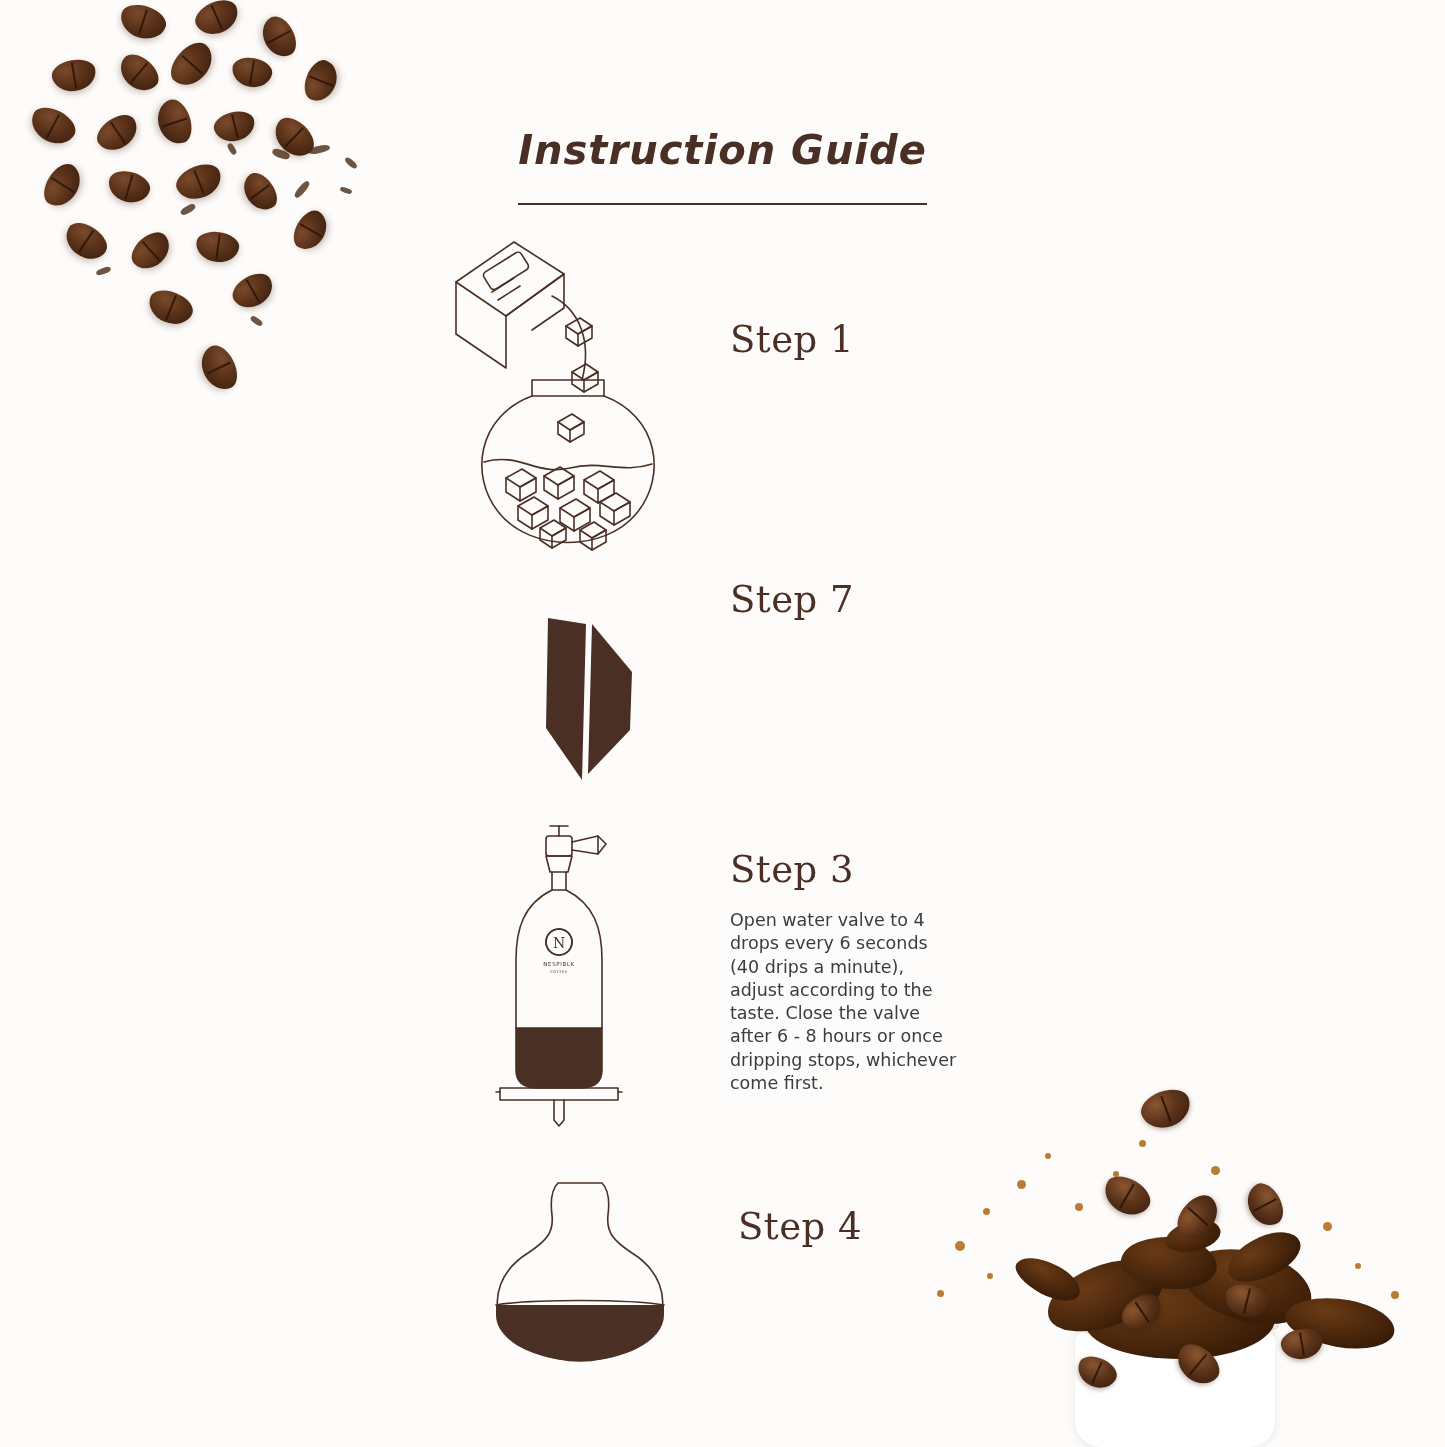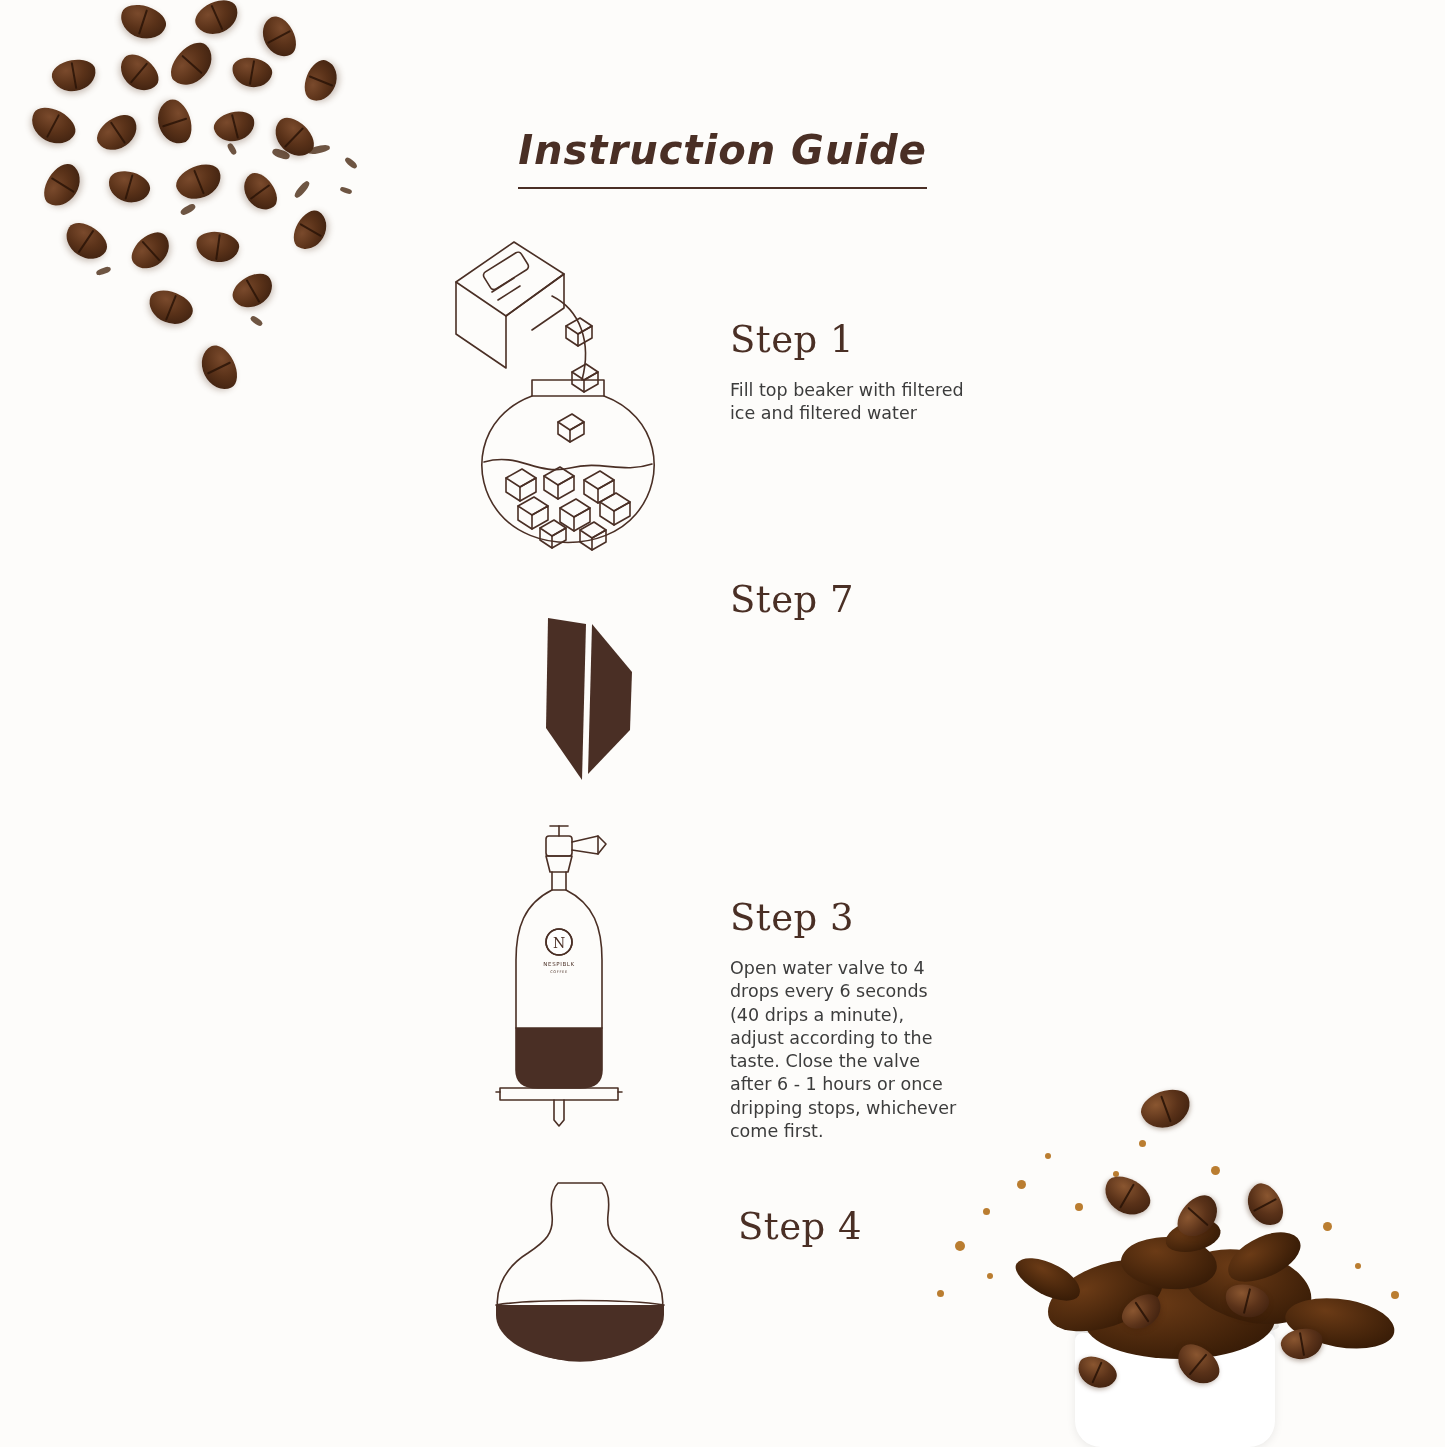--- a/index.html
+++ b/index.html
@@ -23,21 +23,21 @@
     width: 1445px;
     text-align: center;
   }
   .title {
     display: inline-block;
     font-family: "DejaVu Sans", sans-serif;
     font-size: 40px;
     font-style: italic;
     letter-spacing: 1px;
     color: #4a2f25;
-    padding-bottom: 14px;
+    padding-bottom: 30px;
     border-bottom: 2px solid #4a2f25;
   }
 
   
   .step {
     position: absolute;
   }
   .step-icon {
     position: absolute;
   }
@@ -66,21 +66,21 @@
   #step1 { top: 230px; left: 0; width: 1301px; height: 330px; }
   #step1 .step-icon { left: 440px; top: 0; }
   #step1 .step-text { left: 730px; top: 88px; }
 
   #step2 { top: 560px; left: 0; width: 1445px; height: 270px; }
   #step2 .step-icon { left: 520px; top: 48px; }
   #step2 .step-text { left: 730px; top: 18px; }
 
   #step3 { top: 820px; left: 0; width: 1445px; height: 340px; }
   #step3 .step-icon { left: 480px; top: 0; }
-  #step3 .step-text { left: 730px; top: 28px; margin-top: 48px; }
+  #step3 .step-text { left: 730px; top: 28px; }
 
   #step4 { top: 1165px; left: 0; width: 1445px; height: 230px; }
   #step4 .step-icon { left: 480px; top: 10px; }
   #step4 .step-text { left: 730px; top: 40px; margin-left: 8px; }
 
   .line-art path, .line-art line, .line-art circle, .line-art ellipse, .line-art rect, .line-art polygon, .line-art polyline {
     vector-effect: non-scaling-stroke;
   }
 
   
@@ -267,22 +267,20 @@
       <path d="M100 298 l14 -8 l12 8 l-14 8 z"></path>
         <path d="M100 298 l0 12 l12 8 l0 -12"></path>
         <path d="M112 306 l14 -8 l0 12 l-14 8"></path>
       <path d="M140 300 l14 -8 l12 8 l-14 8 z"></path>
         <path d="M140 300 l0 12 l12 8 l0 -12"></path>
         <path d="M152 308 l14 -8 l0 12 l-14 8"></path>
     </svg>
   </div>
   <div class="step-text">
     <h2 class="step-head">Step 1</h2>
-    <p class="step-body">Fill top beaker with filtered
-ice and filtered water</p>
   </div>
 </section>
 
 <section class="step" id="step2">
   <div class="step-icon">
     <svg width="140" height="180" viewBox="0 0 140 180" fill="#4a2f25">
       <polygon points="28,10 66,16 62,172 26,120"></polygon>
       <polygon points="72,16 112,64 110,122 68,166"></polygon>
     </svg>
   </div>
@@ -321,21 +319,21 @@
       <path d="M74 280 L74 300 L79 306 L84 300 L84 280"></path>
     </svg>
   </div>
   <div class="step-text">
     <h2 class="step-head">Step 3</h2>
     <p class="step-body">Open water valve to 4
 drops every 6 seconds
 (40 drips a minute),
 adjust according to the
 taste. Close the valve
-after 6 - 1 hours or once
+after 6 - 8 hours or once
 dripping stops, whichever
 come first.</p>
   </div>
 </section>
 
 <section class="step" id="step4">
   <div class="step-icon">
     <svg class="line-art" width="200" height="200" viewBox="0 0 200 200" fill="none" stroke="#4a2f25" stroke-width="1.6" stroke-linecap="round" stroke-linejoin="round">
       <path d="M78 8 C 72 14, 70 24, 72 40 C 74 58, 66 66, 48 78 C 22 94, 10 122, 22 148 C 34 174, 74 186, 100 186 C 126 186, 166 174, 178 148 C 190 122, 178 94, 152 78 C 134 66, 126 58, 128 40 C 130 24, 128 14, 122 8 Z"></path>
       <path d="M16 130 L184 130 L184 140 C 184 166, 144 186, 100 186 C 56 186, 16 166, 16 140 Z" fill="#4a2f25" stroke="none"></path>

